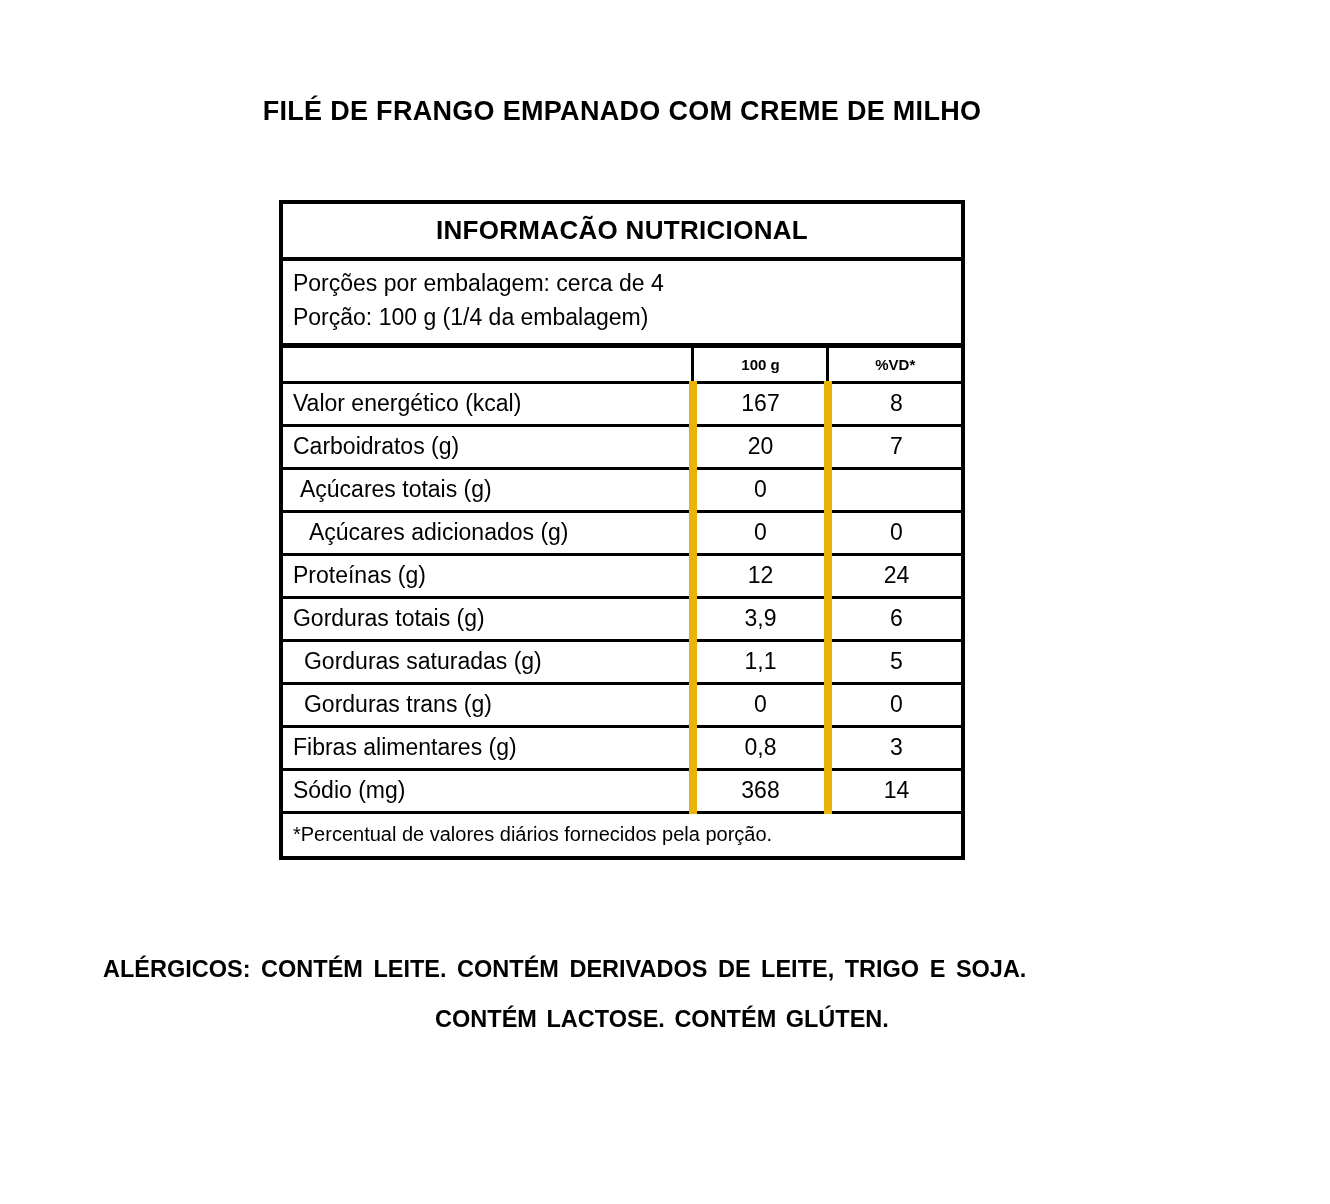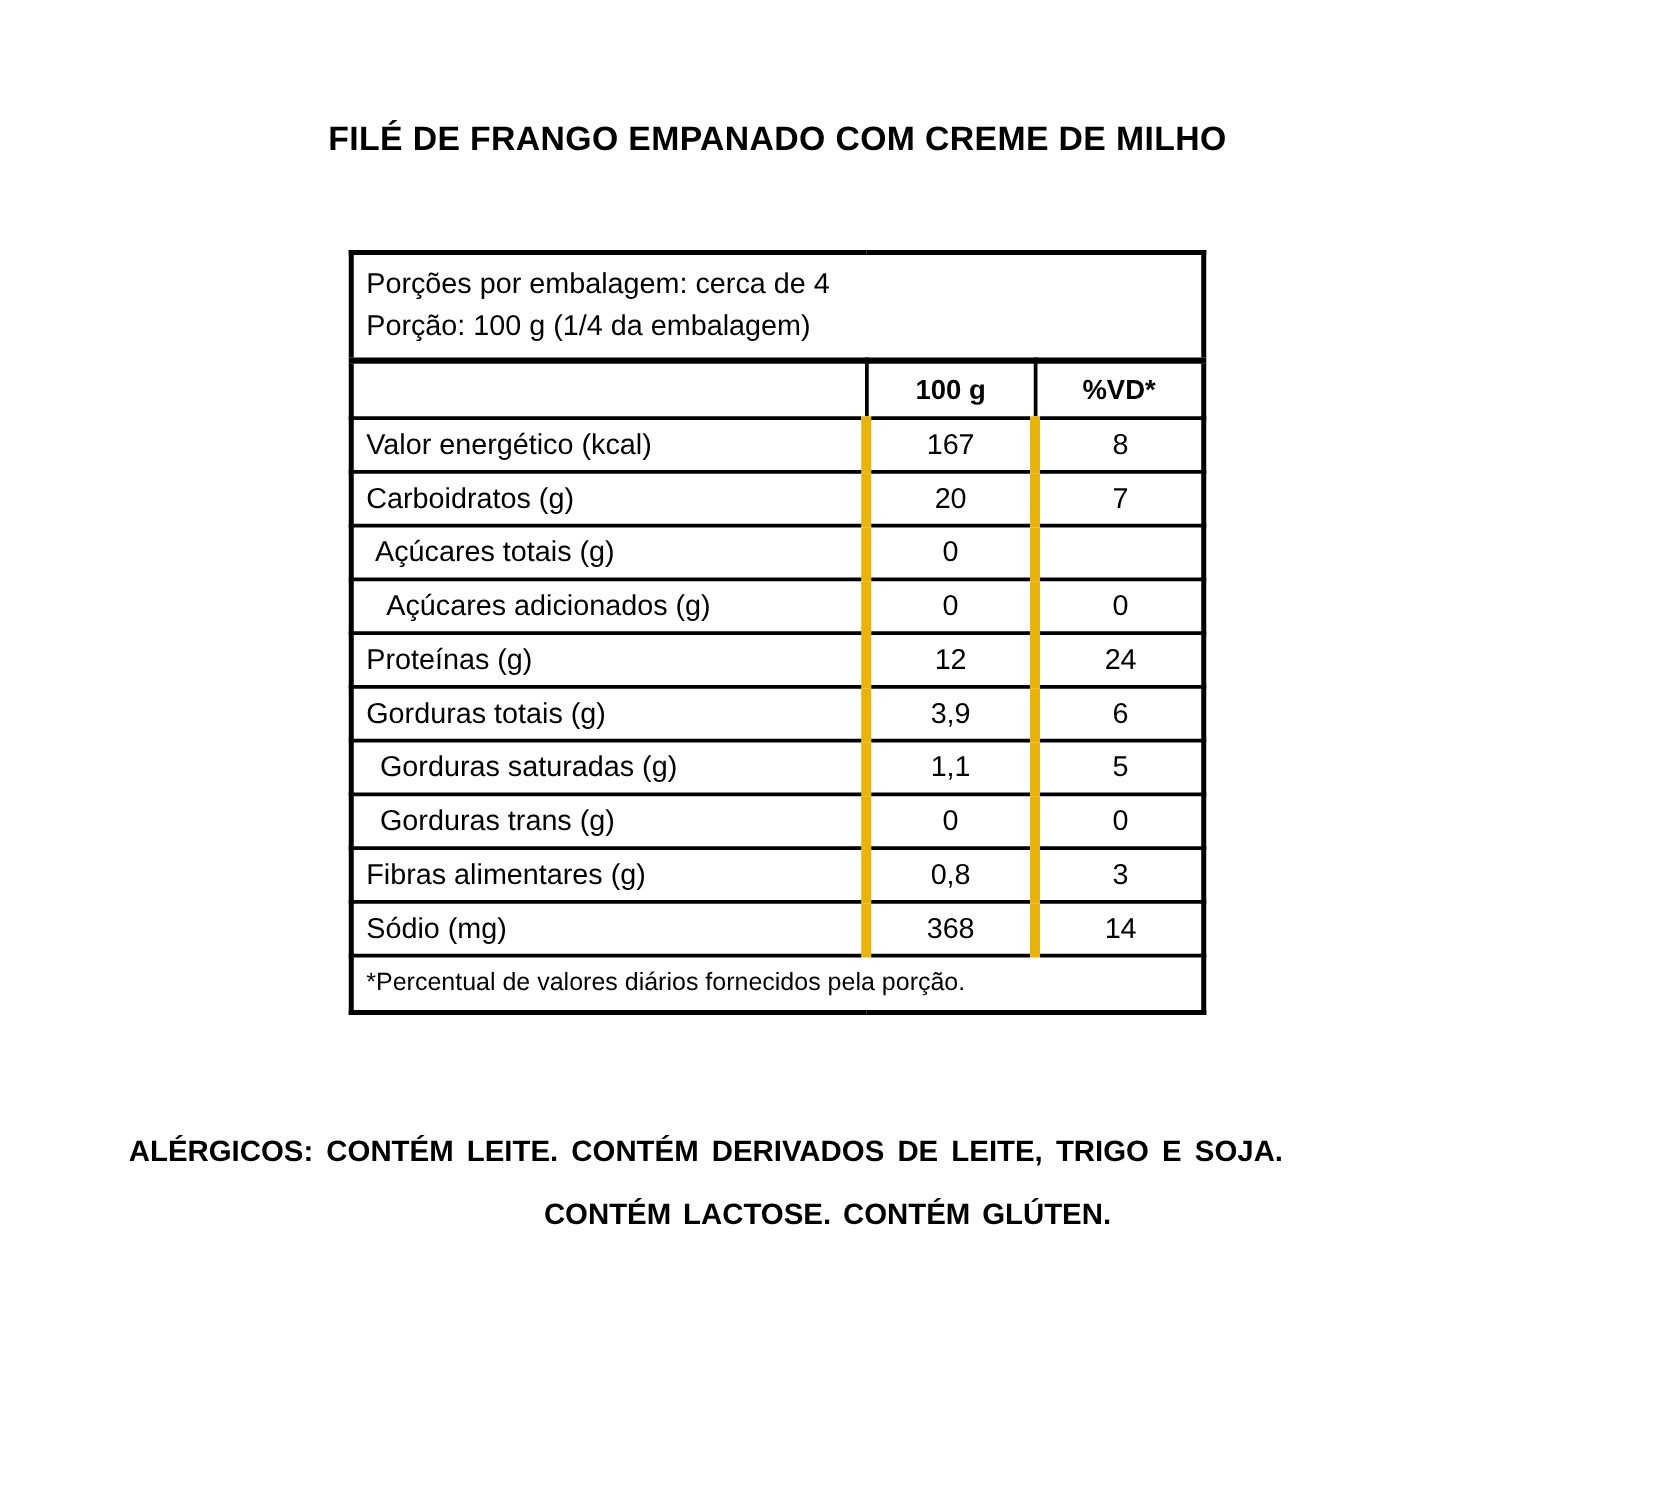--- a/index.html
+++ b/index.html
@@ -50,21 +50,21 @@
     letter-spacing: 0.3px;
     border-bottom: 4px solid #000;
   }
   tr.portions-row td {
     font-size: 23px;
     line-height: 34px;
     padding: 5px 8px 9px 10px;
     border-bottom: 5px solid #000;
   }
   tr.cols-row th {
-    font-size: 22px;
+    font-size: 15px;
     font-weight: bold;
     text-align: center;
     padding: 8px 4px;
     border-bottom: 3px solid #000;
   }
   tr.cols-row th + th { border-left: 3px solid #000; }
 
   tr.data-row td {
     font-size: 23px;
     padding: 6px 8px 7px 10px;
@@ -117,20 +117,23 @@
 
     <h1 class="page-title">FILÉ DE FRANGO EMPANADO COM CREME DE MILHO</h1>
 
     <table class="nutrition">
       <colgroup>
         <col class="c-label">
         <col class="c-amount">
         <col class="c-dv">
       </colgroup>
       <tbody>
+        <tr class="title-row">
+          <td colspan="3">INFORMACÃO NUTRICIONAL</td>
+        </tr>
 
         <tr class="portions-row">
           <td colspan="3">
             <div>Porções por embalagem: cerca de 4</div>
             <div>Porção: 100 g (1/4 da embalagem)</div>
           </td>
         </tr>
 
         <tr class="cols-row">
           <th></th>

